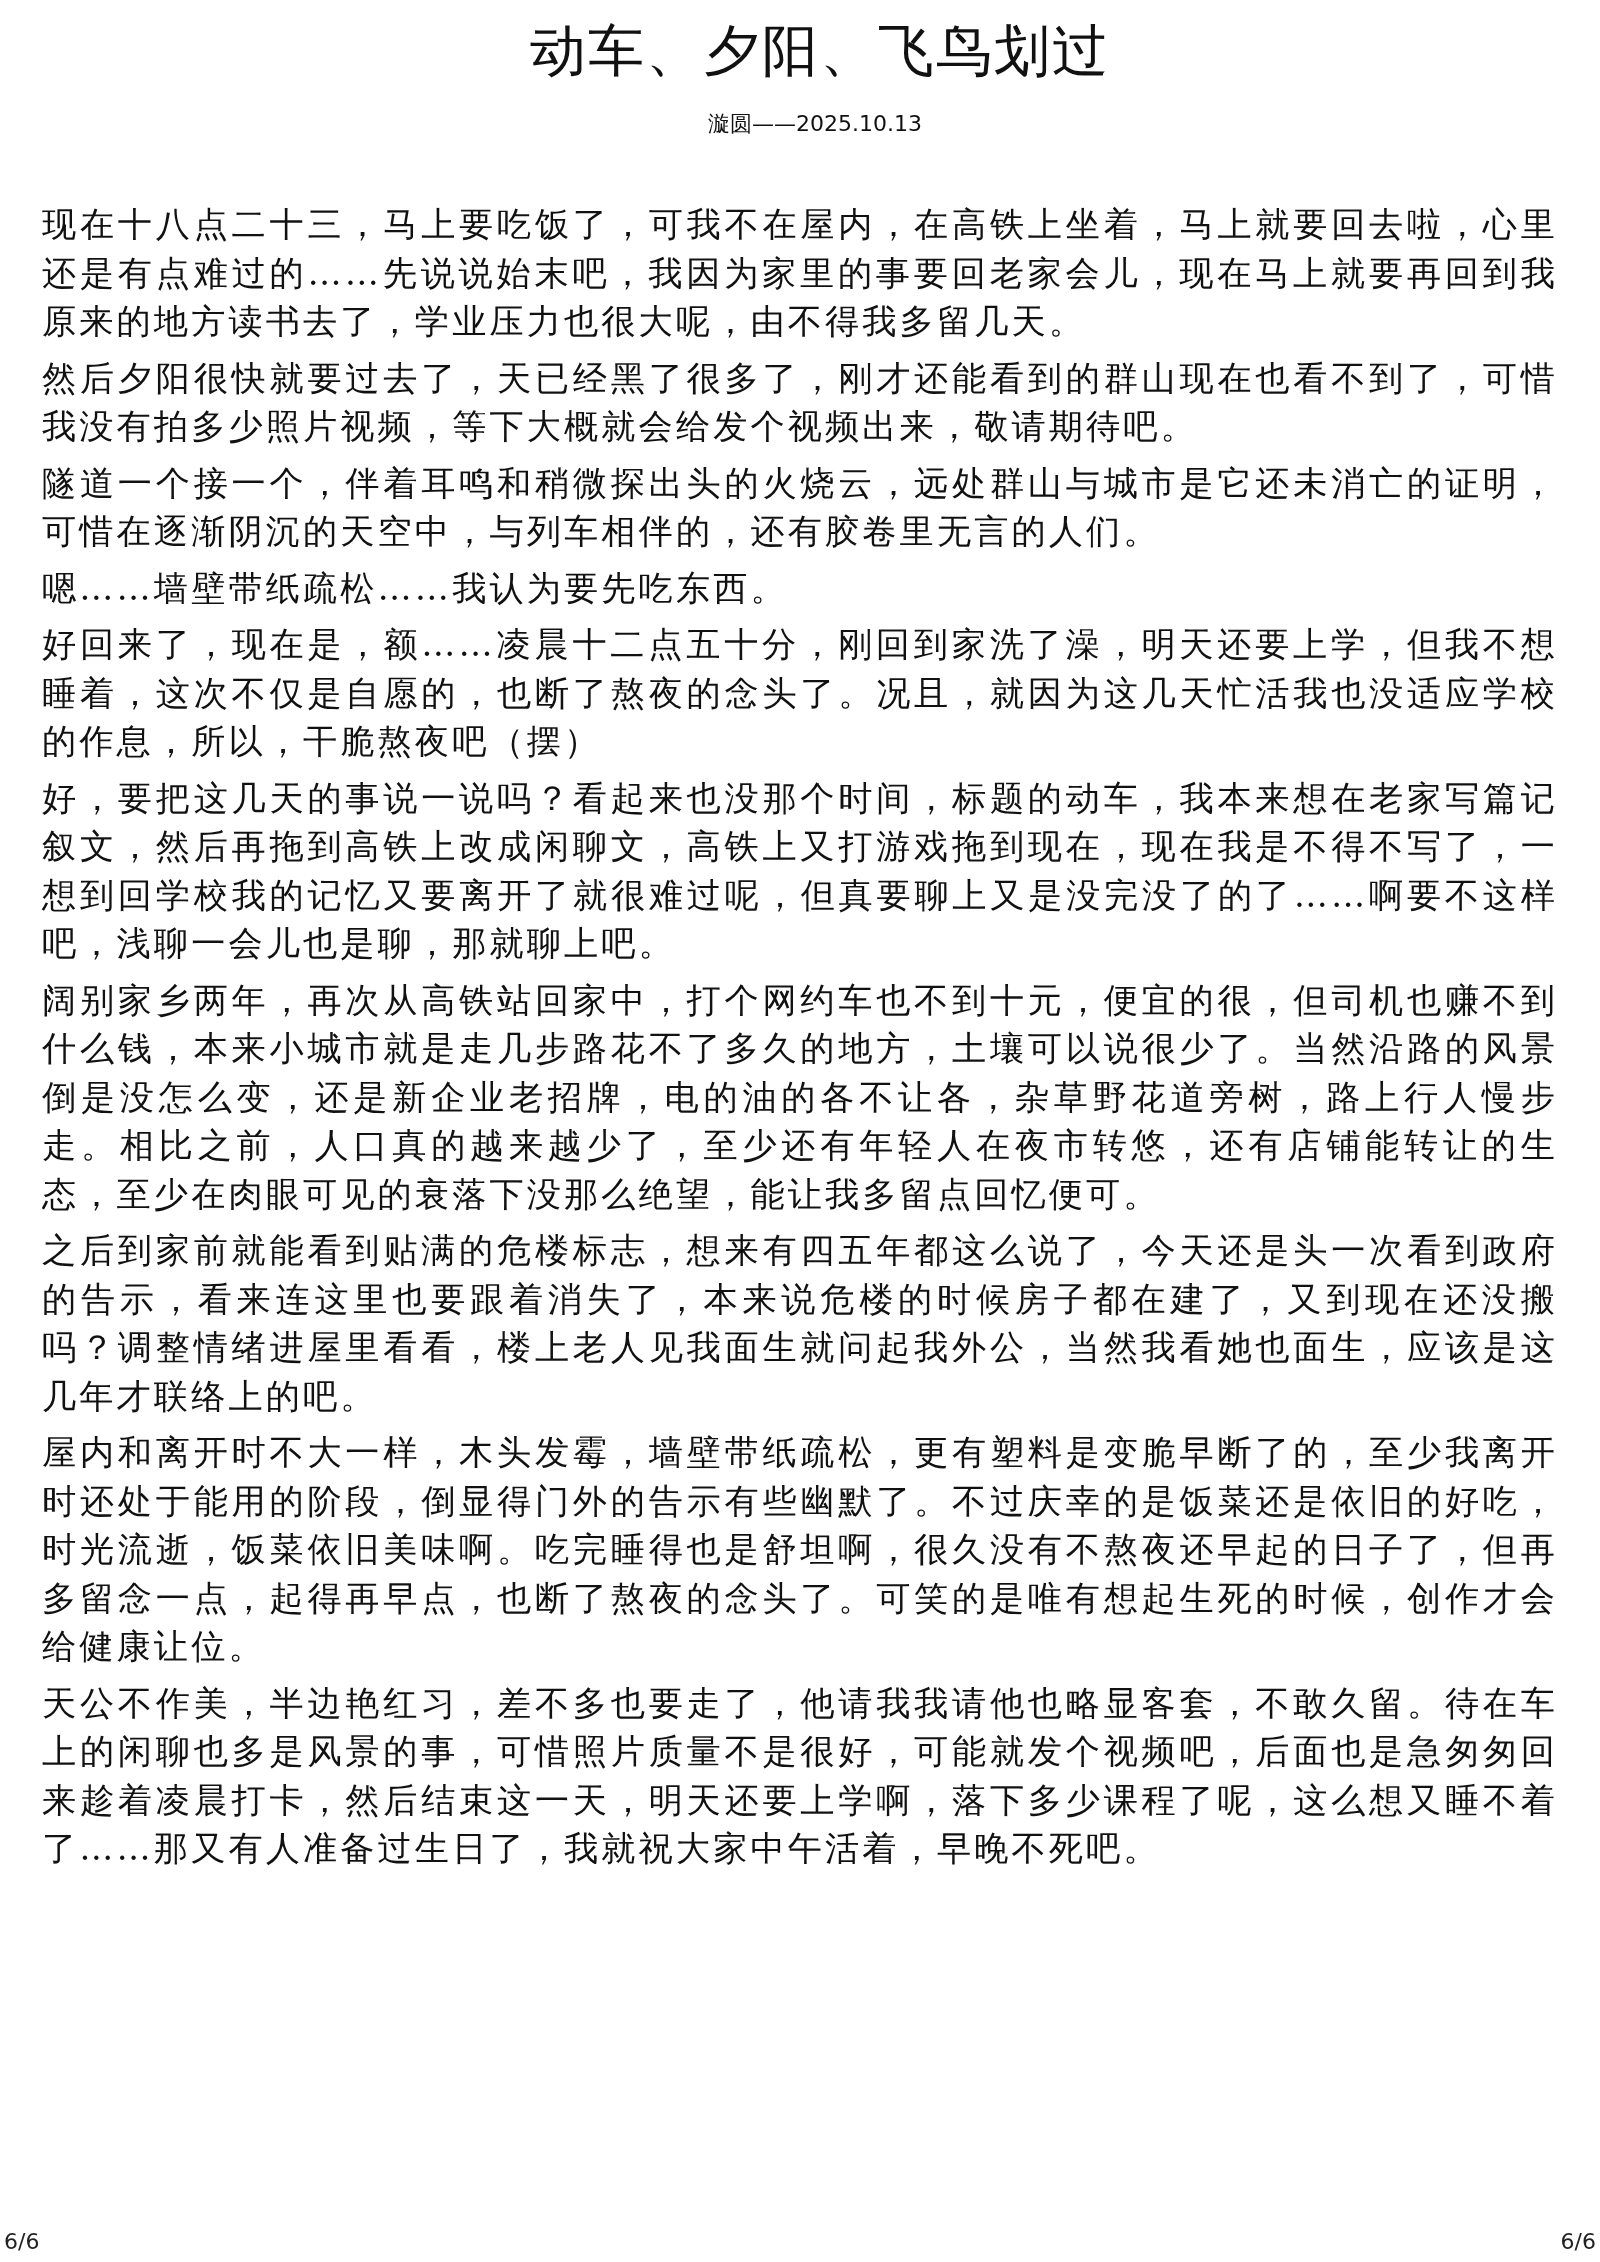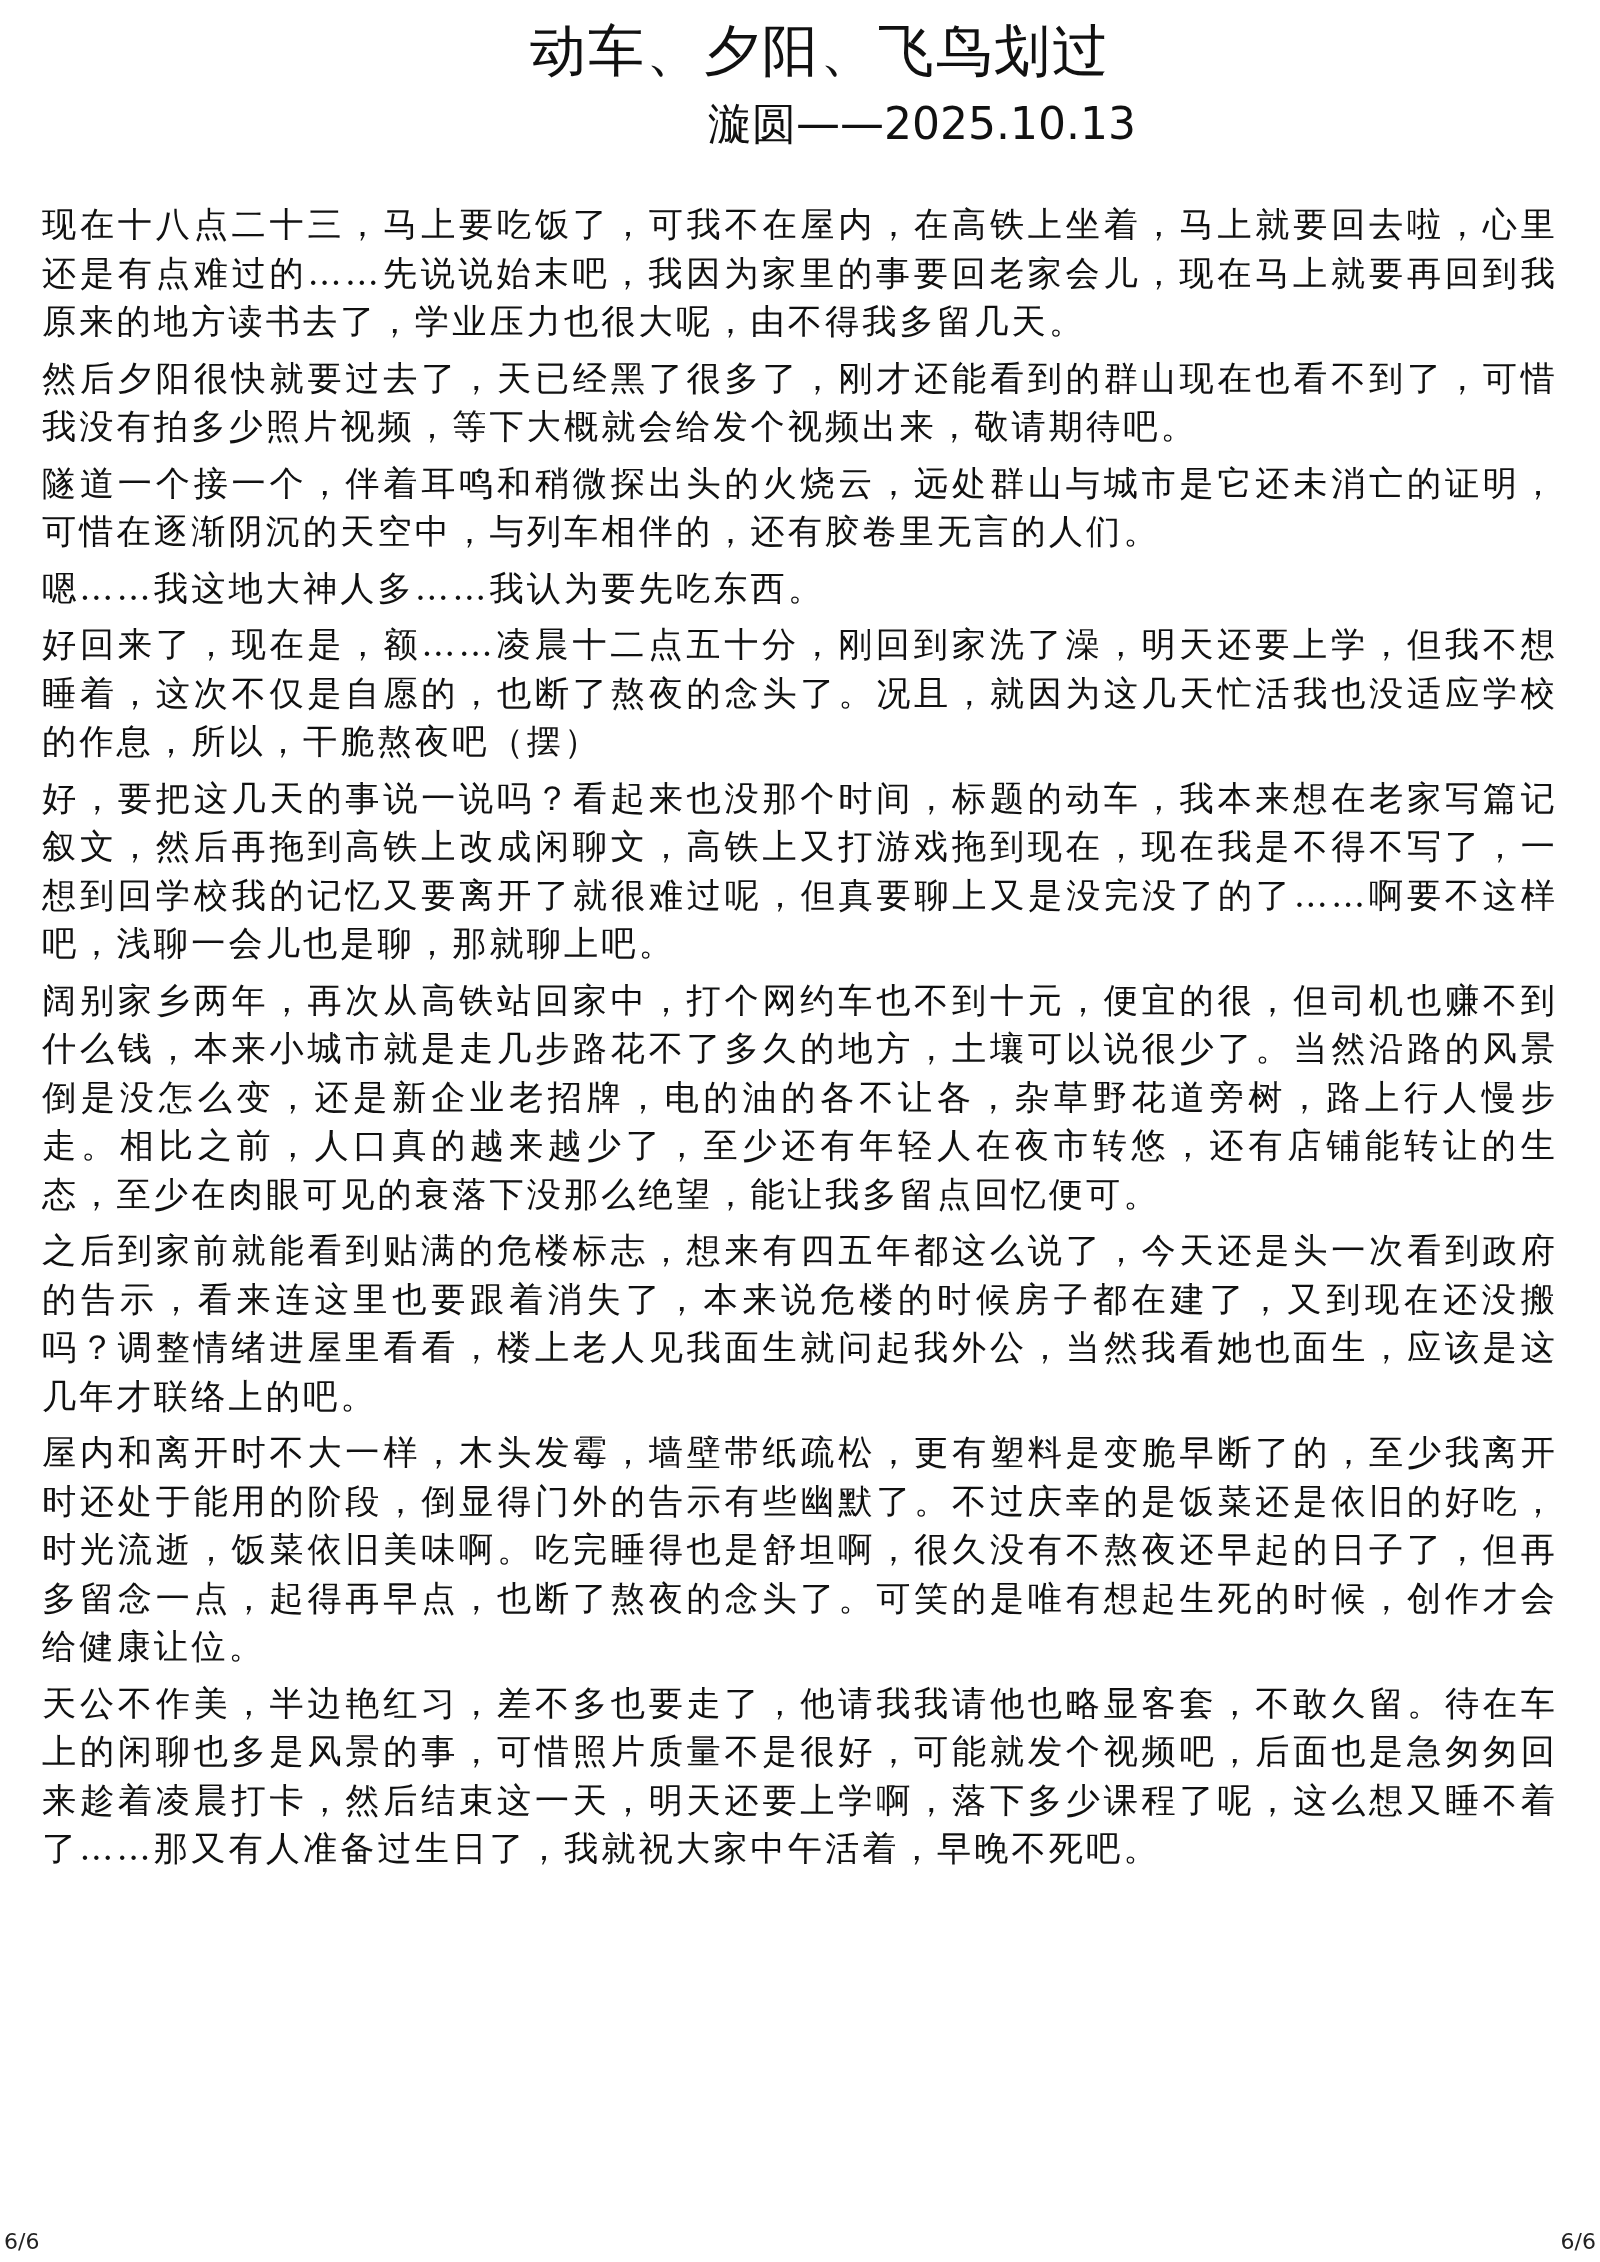--- a/index.html
+++ b/index.html
@@ -32,21 +32,21 @@
       letter-spacing: 2px;
       font-family: "DejaVu Sans", "Liberation Sans", sans-serif;
       font-weight: normal;
       margin: 0;
       padding-left: 20px;
     }
     .byline {
       position: absolute;
       left: 708px;
       top: 102px;
-      font-size: 44px;
+      font-size: 22px;
       line-height: 44px;
       font-family: "DejaVu Sans", "Liberation Sans", sans-serif;
       margin: 0;
     }
     .body-text {
       position: absolute;
       left: 34px;
       top: 192px;
       width: 1532px;
       font-size: 34.2px;
@@ -75,21 +75,21 @@
 <body>
 
 <div class="page">
   <h1 class="title">动车、夕阳、飞鸟划过</h1>
   <div class="byline">漩圆——2025.10.13</div>
 
   <div class="body-text">
     <p class="para">现在十八点二十三，马上要吃饭了，可我不在屋内，在高铁上坐着，马上就要回去啦，心里还是有点难过的……先说说始末吧，我因为家里的事要回老家会儿，现在马上就要再回到我原来的地方读书去了，学业压力也很大呢，由不得我多留几天。</p>
     <p class="para">然后夕阳很快就要过去了，天已经黑了很多了，刚才还能看到的群山现在也看不到了，可惜我没有拍多少照片视频，等下大概就会给发个视频出来，敬请期待吧。</p>
     <p class="para">隧道一个接一个，伴着耳鸣和稍微探出头的火烧云，远处群山与城市是它还未消亡的证明，可惜在逐渐阴沉的天空中，与列车相伴的，还有胶卷里无言的人们。</p>
-    <p class="para">嗯……我这地大神人多……我认为要先吃东西。</p>
+    <p class="para">嗯……墙壁带纸疏松……我认为要先吃东西。</p>
     <p class="para">好回来了，现在是，额……凌晨十二点五十分，刚回到家洗了澡，明天还要上学，但我不想睡着，这次不仅是自愿的，也断了熬夜的念头了。况且，就因为这几天忙活我也没适应学校的作息，所以，干脆熬夜吧（摆）</p>
     <p class="para">好，要把这几天的事说一说吗？看起来也没那个时间，标题的动车，我本来想在老家写篇记叙文，然后再拖到高铁上改成闲聊文，高铁上又打游戏拖到现在，现在我是不得不写了，一想到回学校我的记忆又要离开了就很难过呢，但真要聊上又是没完没了的了……啊要不这样吧，浅聊一会儿也是聊，那就聊上吧。</p>
     <p class="para">阔别家乡两年，再次从高铁站回家中，打个网约车也不到十元，便宜的很，但司机也赚不到什么钱，本来小城市就是走几步路花不了多久的地方，土壤可以说很少了。当然沿路的风景倒是没怎么变，还是新企业老招牌，电的油的各不让各，杂草野花道旁树，路上行人慢步走。相比之前，人口真的越来越少了，至少还有年轻人在夜市转悠，还有店铺能转让的生态，至少在肉眼可见的衰落下没那么绝望，能让我多留点回忆便可。</p>
     <p class="para">之后到家前就能看到贴满的危楼标志，想来有四五年都这么说了，今天还是头一次看到政府的告示，看来连这里也要跟着消失了，本来说危楼的时候房子都在建了，又到现在还没搬吗？调整情绪进屋里看看，楼上老人见我面生就问起我外公，当然我看她也面生，应该是这几年才联络上的吧。</p>
     <p class="para">屋内和离开时不大一样，木头发霉，墙壁带纸疏松，更有塑料是变脆早断了的，至少我离开时还处于能用的阶段，倒显得门外的告示有些幽默了。不过庆幸的是饭菜还是依旧的好吃，时光流逝，饭菜依旧美味啊。吃完睡得也是舒坦啊，很久没有不熬夜还早起的日子了，但再多留念一点，起得再早点，也断了熬夜的念头了。可笑的是唯有想起生死的时候，创作才会给健康让位。</p>
     <p class="para">天公不作美，半边艳红习，差不多也要走了，他请我我请他也略显客套，不敢久留。待在车上的闲聊也多是风景的事，可惜照片质量不是很好，可能就发个视频吧，后面也是急匆匆回来趁着凌晨打卡，然后结束这一天，明天还要上学啊，落下多少课程了呢，这么想又睡不着了……那又有人准备过生日了，我就祝大家中午活着，早晚不死吧。</p>
   </div>
 
   <div class="page-num left">6/6</div>
   <div class="page-num right">6/6</div>

